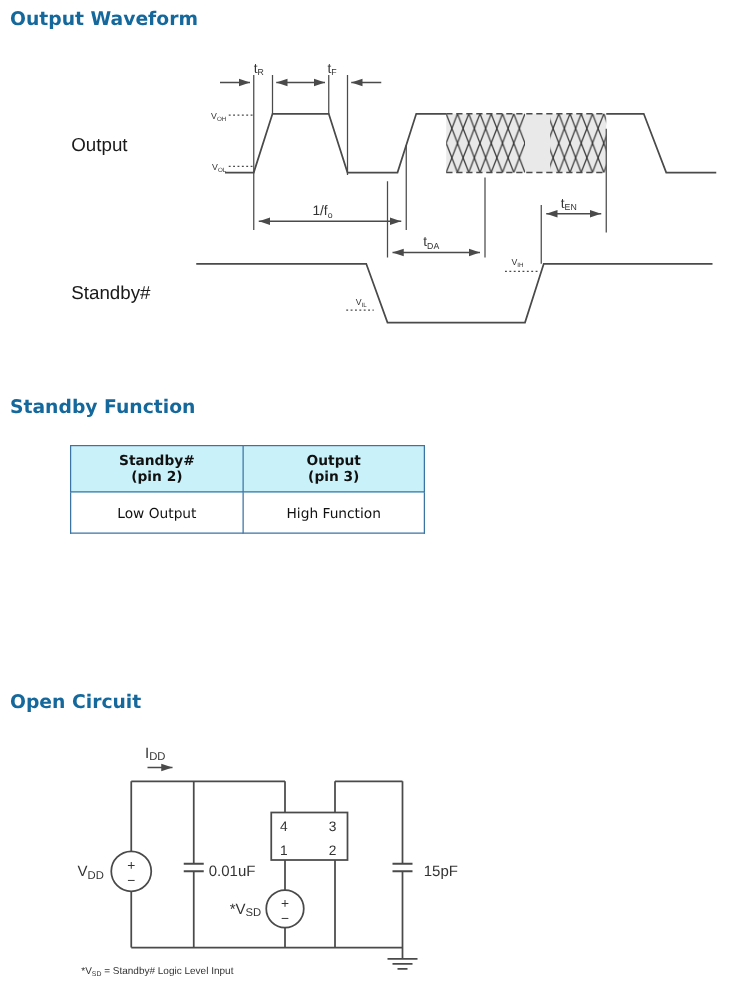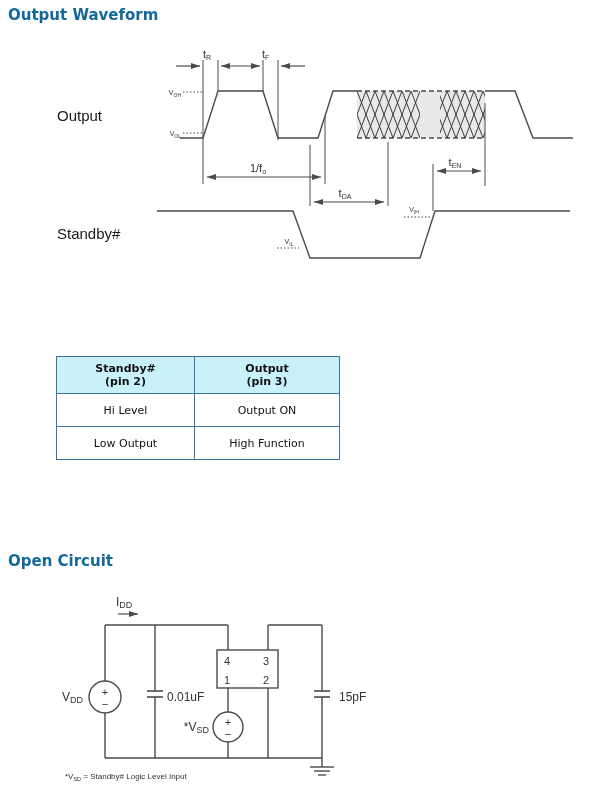--- a/index.html
+++ b/index.html
@@ -103,36 +103,33 @@
     <text class="lbl-sm" x="181" y="136" text-anchor="end"><tspan>V</tspan><tspan class="lbl-sm-sub" dy="1.5">OL</tspan></text>
     <text class="lbl" x="258" y="172" text-anchor="middle"><tspan>1/f</tspan><tspan class="lbl-sub" dy="2">o</tspan></text>
     <text class="lbl" x="345" y="197" text-anchor="middle"><tspan>t</tspan><tspan class="lbl-sub" dy="2">DA</tspan></text>
     <text class="lbl" x="455" y="166" text-anchor="middle"><tspan>t</tspan><tspan class="lbl-sub" dy="2">EN</tspan></text>
     <text class="lbl-sm" x="414" y="212" text-anchor="middle"><tspan>V</tspan><tspan class="lbl-sm-sub" dy="1.5">IH</tspan></text>
     <text class="lbl-sm" x="289" y="244" text-anchor="middle"><tspan>V</tspan><tspan class="lbl-sm-sub" dy="1.5">IL</tspan></text>
     <text class="sig" x="57" y="121">Output</text>
     <text class="sig" x="57" y="239">Standby#</text>
   </svg>
 
+  <div class="heading" style="top:316px">Standby Function</div>
 
   <table class="stb">
     <tbody>
         <tr class="hd">
       <td class="c1">
         <div>Standby#</div>
         <div>(pin 2)</div>
       </td>
       <td class="c2">
         <div>Output</div>
         <div>(pin 3)</div>
       </td>
-    </tr>
-    <tr class="r-sm">
-      <td>Hi Level</td>
-      <td>Output ON</td>
     </tr>
     <tr class="r-sm">
       <td>Low Output</td>
       <td>High Function</td>
     </tr>
   </tbody>
     </table>
 
   <div class="heading" style="top:552px">Open Circuit</div>
 

